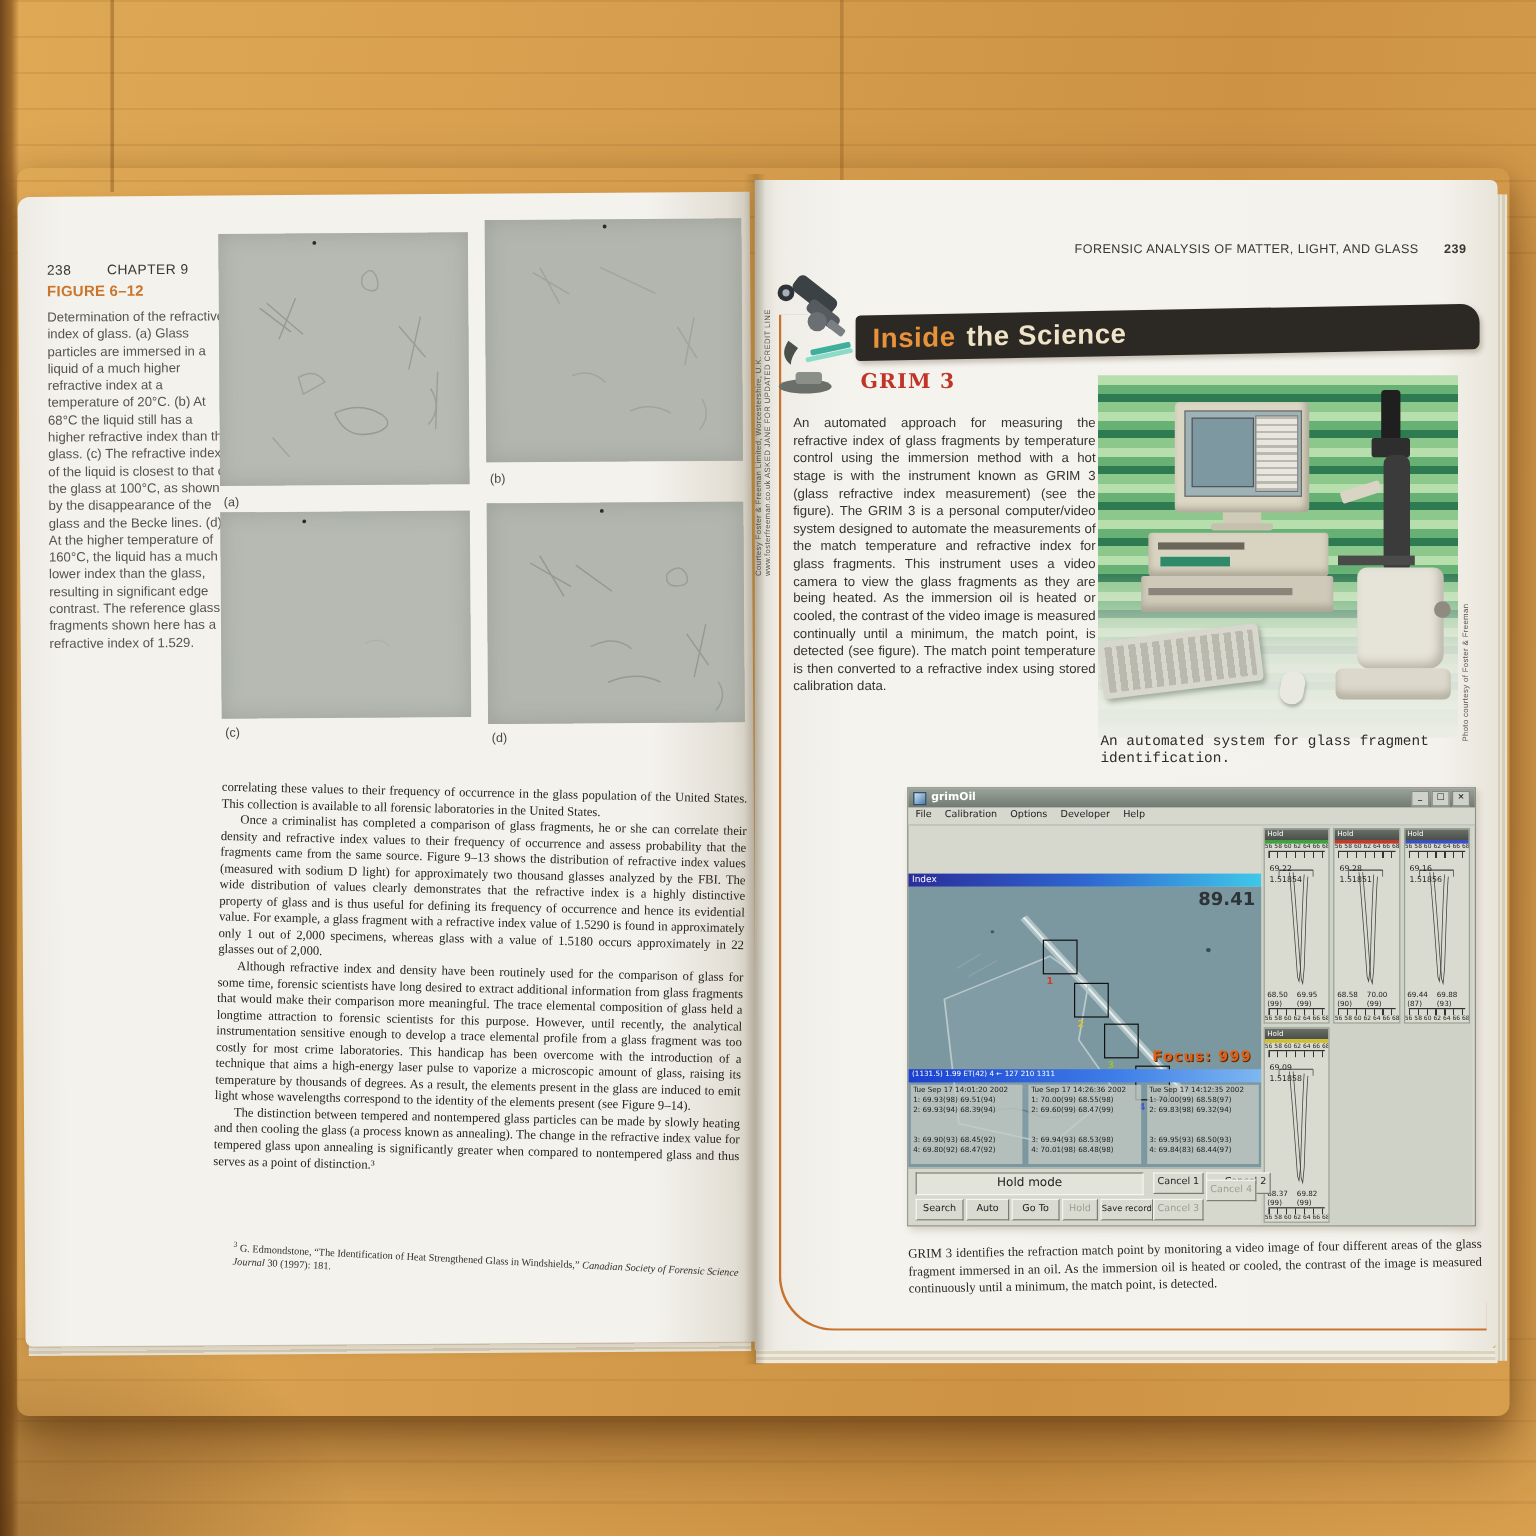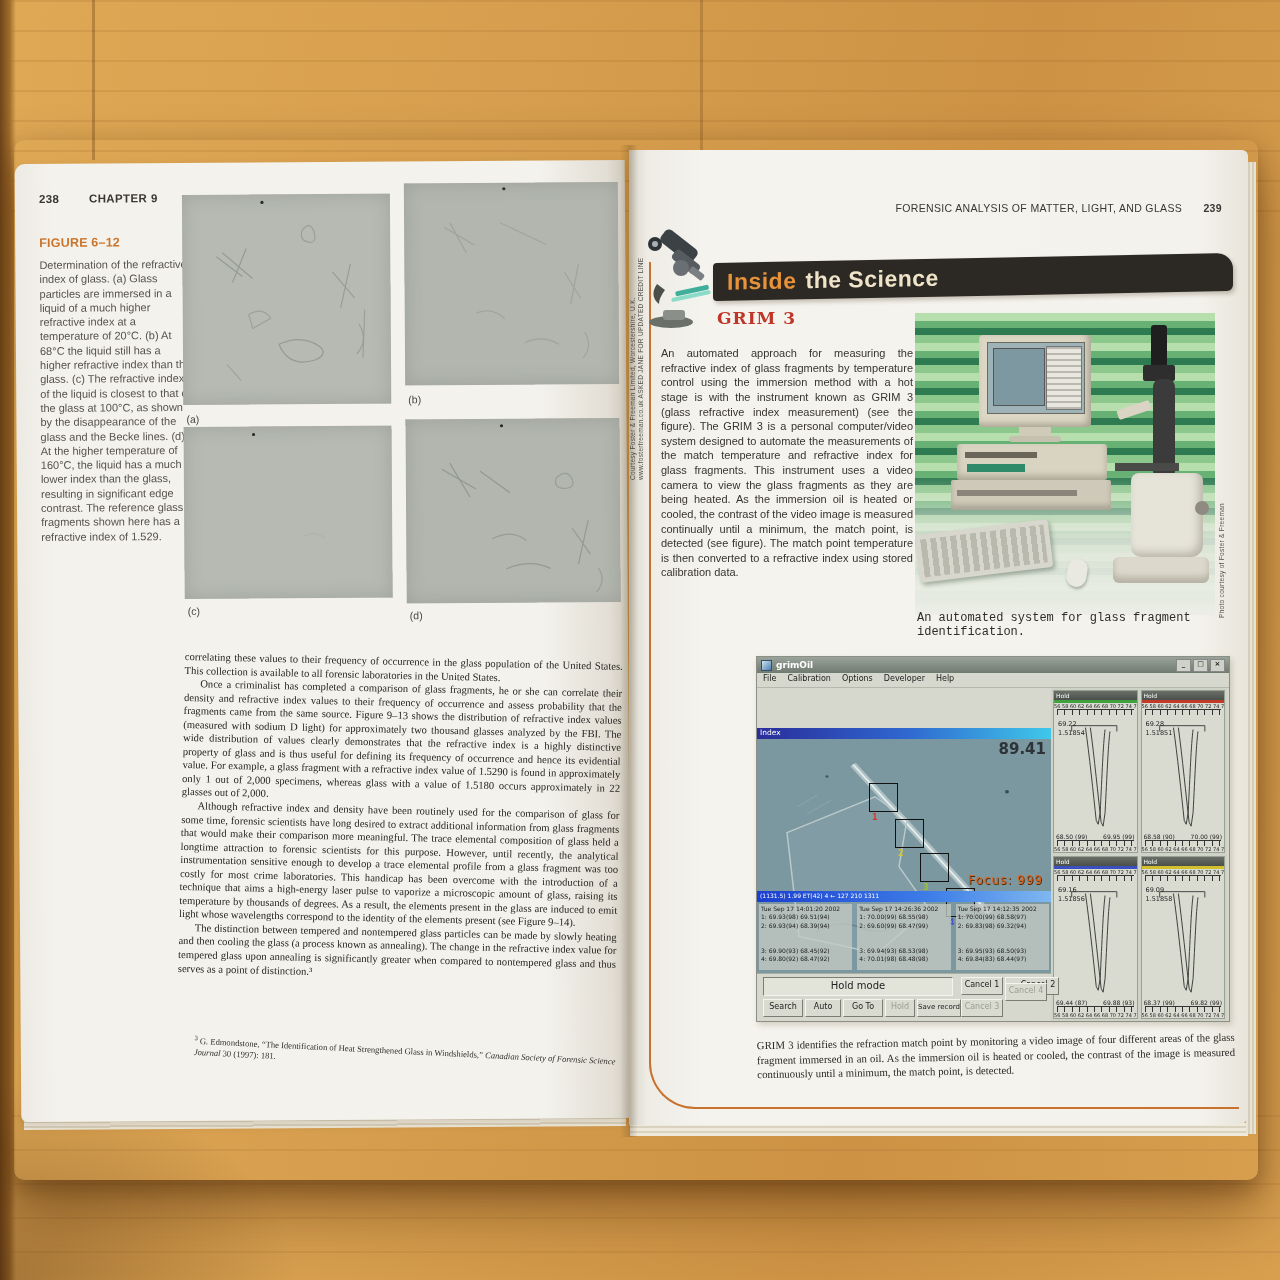--- a/index.html
+++ b/index.html
@@ -32,21 +32,21 @@
   .page{position:absolute;}
   .left-page{left:18px;top:162px;width:610px;height:958px;transform:rotate(-0.4deg);
     background:linear-gradient(90deg,#eceae3 0%,#f4f2ec 6%,#f4f2ed 86%,#e2ded4 97%,#cfc9bc 100%);
     border-radius:10px 0 0 6px;box-shadow:0 4px 10px rgba(80,50,10,.18);}
   .right-page{left:629px;top:150px;width:619px;height:975px;
     background:linear-gradient(90deg,#d8d4c9 0%,#eeece5 3%,#f5f3ee 12%,#f4f2ec 92%,#e8e4da 100%);
     border-radius:0 6px 10px 0;}
   .spine{position:absolute;left:620px;top:145px;width:18px;height:992px;
     background:linear-gradient(90deg,transparent,rgba(60,40,10,.16) 45%,rgba(60,40,10,.22) 55%,transparent);}
   
-  .lp-header{left:24px;top:29px;font-size:11.5px;font-weight:bold;color:#3a3733;letter-spacing:.4px;}
+  .lp-header{left:24px;top:56px;font-size:11.5px;font-weight:normal;color:#3a3733;letter-spacing:.4px;}
   .lp-header .chap{margin-left:26px;}
   .fig-label{left:24px;top:72px;font-size:12.5px;font-weight:bold;color:#c9752e;letter-spacing:.2px;}
   .fig-caption{left:24px;top:94px;width:153px;font-size:11px;line-height:1.3;color:#56524c;}
   .micro{position:absolute;background:#b6bab2;box-shadow:inset 0 0 18px rgba(90,95,88,.25);overflow:hidden;}
   .micro.darker{background:#b2b6ae;}
   .micro svg{width:100%;height:100%;}
   .img-label{position:absolute;font-size:10.5px;color:#4a4641;}
   .body-text{left:167px;top:487px;width:438px;transform:rotate(1.7deg);transform-origin:left top;
     font-family:"Liberation Serif",serif;font-size:10.6px;line-height:1.28;color:#262421;text-align:justify;}
   .body-text p{margin:0;text-indent:16px;}
@@ -125,36 +125,36 @@
   .ss-content{position:relative;height:333px;display:flex;}
   .ss-left{width:294px;display:flex;flex-direction:column;}
   .index-bar{height:11px;background:linear-gradient(90deg,#2a2d9a,#2f66cf,#3fc8ea);color:#fff;
     font-size:7.5px;padding-left:3px;margin-top:40px;}
   .video{position:relative;flex:1;background:#7b97a0;overflow:hidden;}
   .video svg{position:absolute;inset:0;width:100%;height:100%;}
   .val8941{position:absolute;right:5px;top:1px;font-size:15px;font-weight:bold;color:#2e3338;}
   .roi{position:absolute;width:27px;height:27px;border:1.5px solid #111;}
   .roi span{position:absolute;left:2px;bottom:-11px;font-size:8px;font-weight:bold;}
   .n1{color:#d23c2a}.n2{color:#d8c32c}.n3{color:#9abf3a}.n4{color:#4a58c8}
-  .focus{position:absolute;right:8px;bottom:86px;font-size:12px;font-weight:normal;color:#e06018;
+  .focus{position:absolute;right:8px;bottom:86px;font-size:12px;font-weight:bold;color:#e06018;
     text-shadow:1px 1px 0 #5a2a00;letter-spacing:1px;}
   .records{position:absolute;left:0;right:0;bottom:0;height:82px;}
   .rec-head{height:10px;background:linear-gradient(90deg,#1b3fd0,#3f7fe8 60%,#7fb7f0);color:#fff;
     font-size:6px;padding:1px 3px 0 3px;white-space:nowrap;overflow:hidden;}
   .rec-cols{display:flex;gap:5px;padding:2px;}
   .rcol{width:92px;height:64px;background:rgba(196,203,196,.78);font-size:6px;line-height:1.4;
     color:#1c1c1c;white-space:pre-line;padding:1px 2px;overflow:hidden;}
   .btn-area{height:47px;background:#d6d8cd;border-top:1px solid #a9ada2;position:relative;}
   .holdmode{position:absolute;left:6px;top:3px;width:188px;height:17px;background:#e2e4da;
     border:1px solid;border-color:#7a7d74 #f4f5ef #f4f5ef #7a7d74;text-align:center;font-size:10px;
     line-height:16px;color:#222;}
   .btn{position:absolute;height:16px;line-height:14px;border:1px solid;
     border-color:#f4f5ef #7a7d74 #7a7d74 #f4f5ef;background:#d9dbd0;font-size:8px;text-align:center;color:#222;}
   .btn.dis{color:#9aa094;}
-  .ss-right{width:176px;background:#cfd2c7;display:grid;grid-template-columns:1fr 1fr;
+  .ss-right{width:176px;background:#cfd2c7;display:grid;grid-template-columns:1fr 1fr 1fr;
     grid-template-rows:1fr 1fr;gap:3px;padding:2px;box-sizing:border-box;}
   .panel{background:#d9dbd1;border:1px solid #9aa094;display:flex;flex-direction:column;overflow:hidden;}
   .ph{height:9px;background:linear-gradient(180deg,#6a6f68,#4a4f49);color:#fff;font-size:6px;
     display:flex;align-items:center;padding-left:2px;flex:none;}
   .stripe{height:3px;flex:none;}
   .s0{background:#3fa23f}.s1{background:#c23b2a}.s2{background:#3a50c0}.s3{background:#d2bf2e}
   .scale{font-size:5px;color:#222;white-space:nowrap;overflow:hidden;text-align:center;flex:none;}
   .ticks{height:5px;margin:0 3px;background:repeating-linear-gradient(90deg,#333 0 1px,transparent 1px 7.4px);
     border-top:1px solid #333;flex:none;}
   .plot{position:relative;flex:1;margin:1px 2px;}

